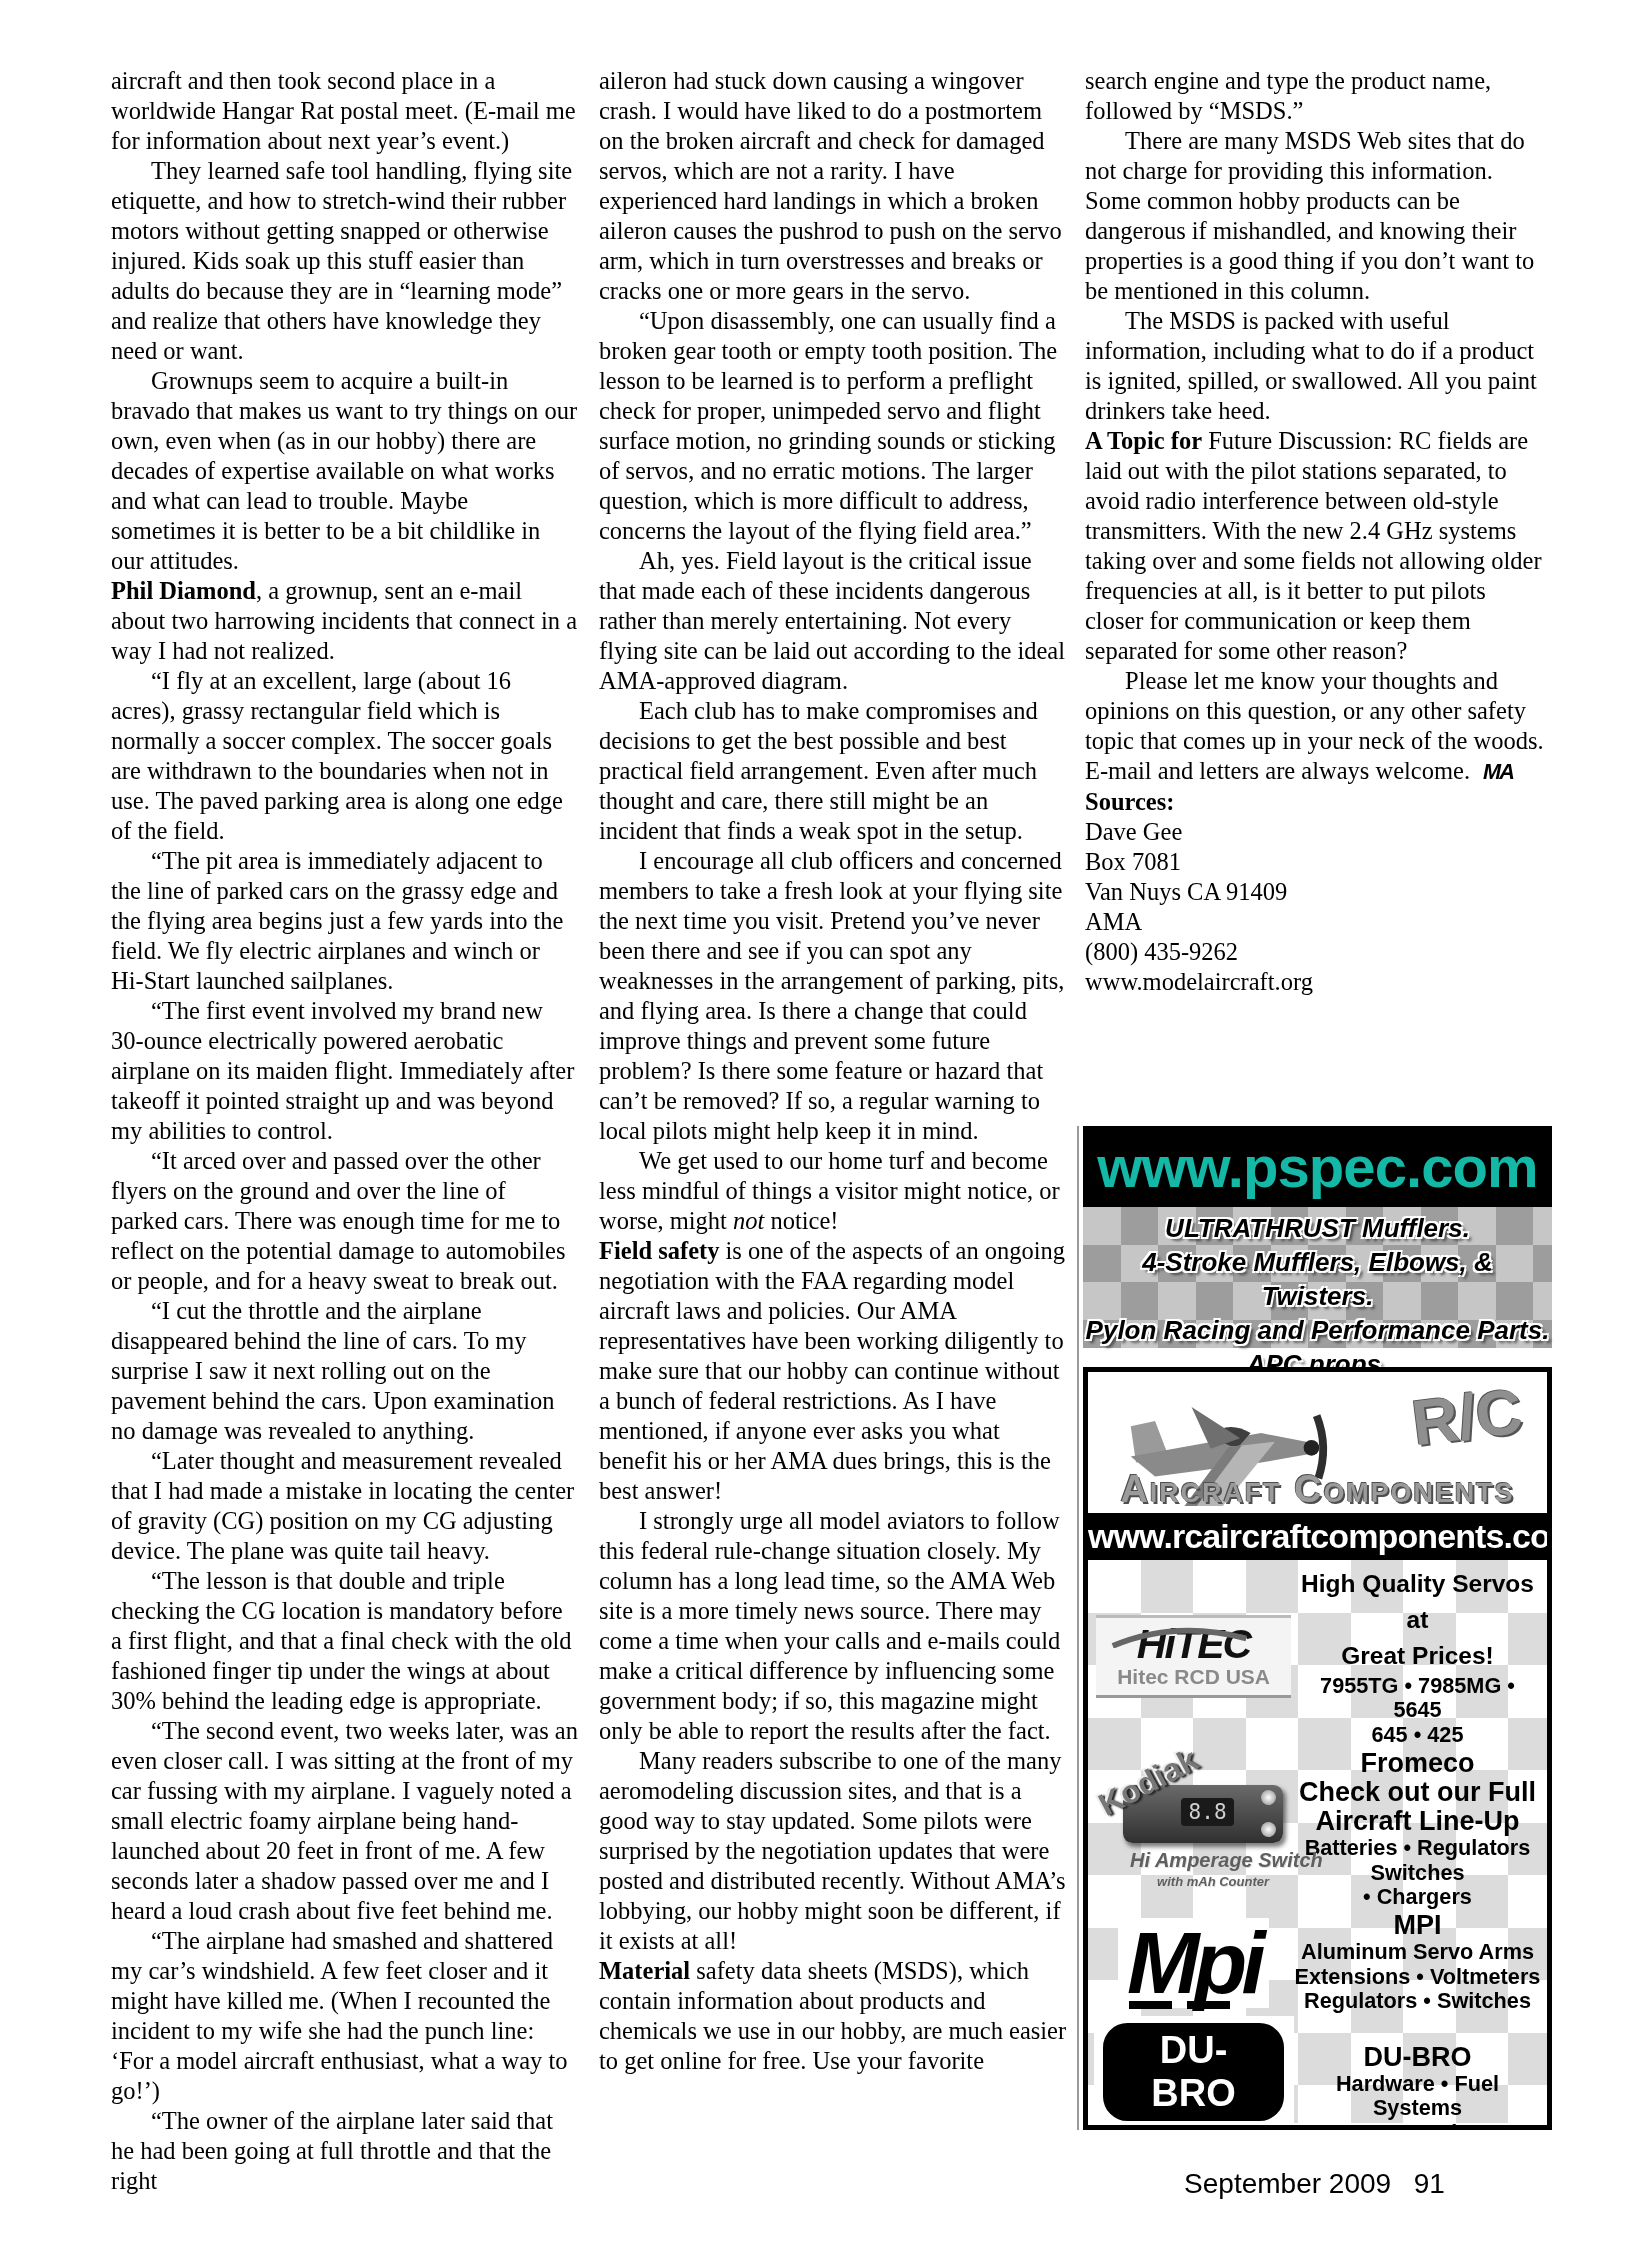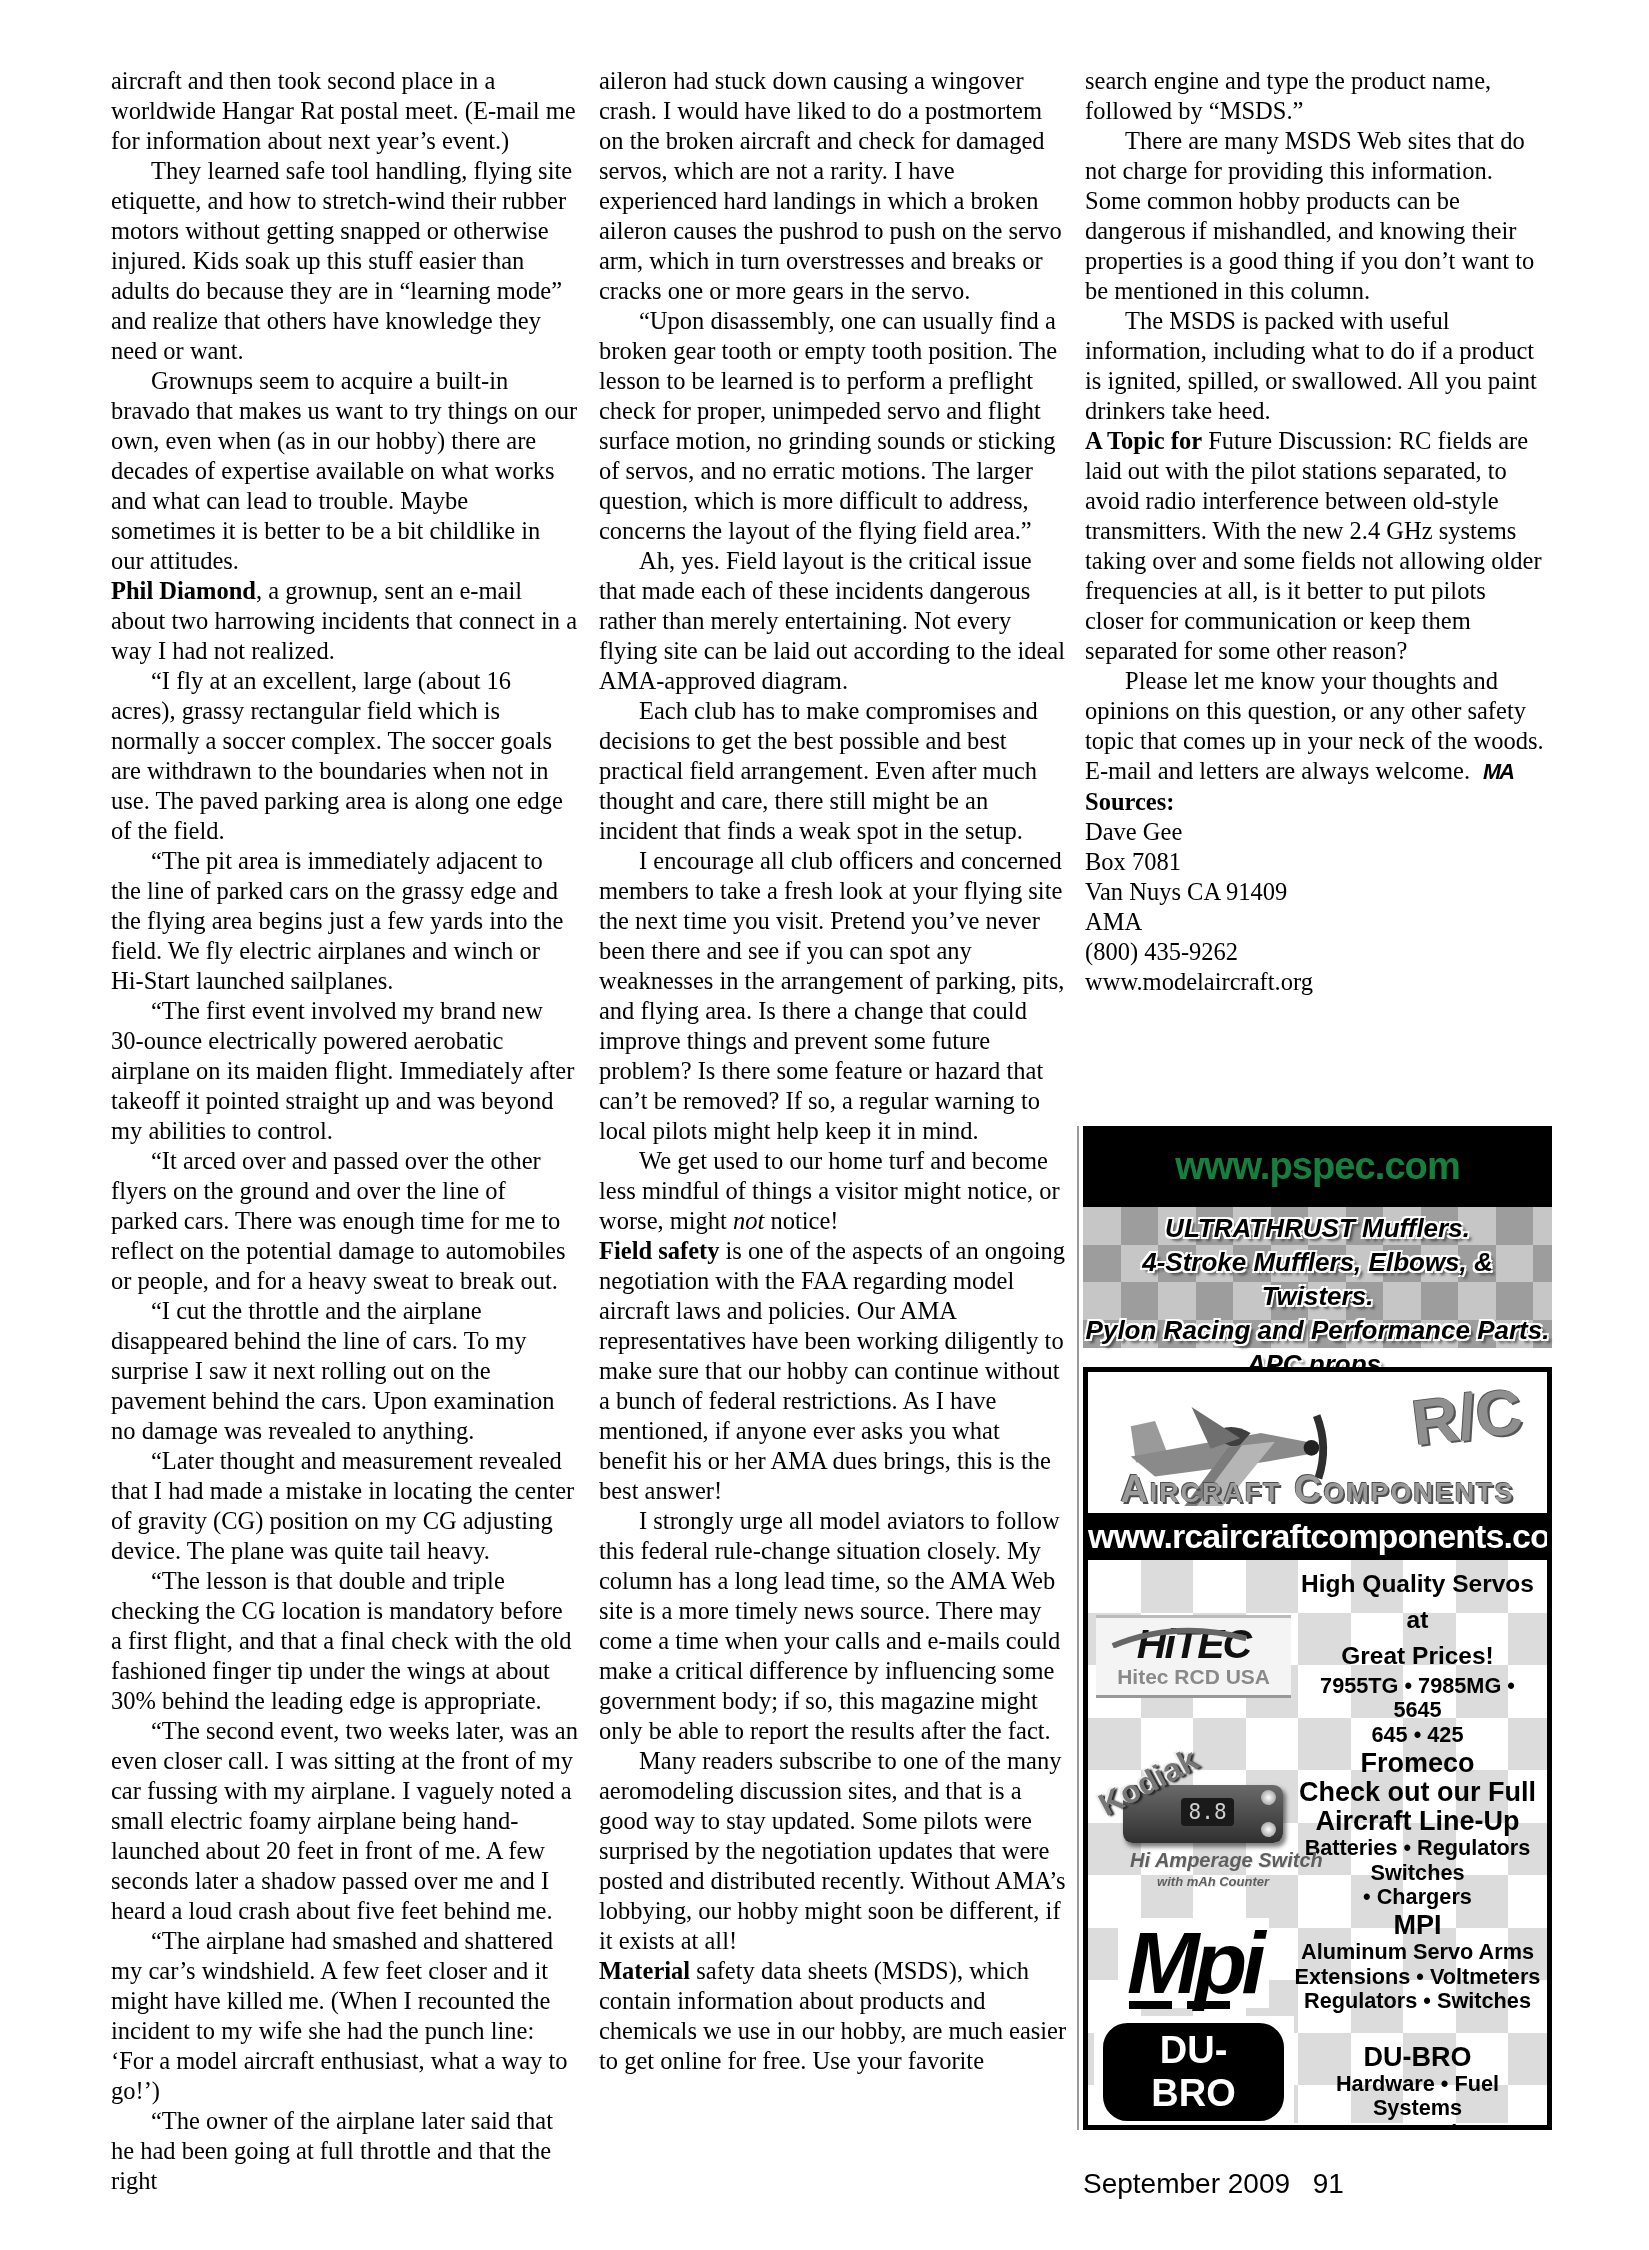--- a/index.html
+++ b/index.html
@@ -19,22 +19,22 @@
   .ln{display:block;}
   .ma{font-family:"Liberation Sans",sans-serif;font-weight:bold;font-style:italic;
       font-size:21.7px;letter-spacing:-1.9px;margin-left:13px;}
 
   
   .ad-rule{position:absolute;left:1077px;top:1126px;width:1.9px;height:1004px;background:#9a9a9a;}
 
   
   .ad-pspec{position:absolute;left:1083px;top:1126px;width:469px;height:222px;}
   .pspec-banner{
-    background:#000;color:#15803d;height:81px;line-height:81px;text-align:center;
-    font-family:"Liberation Sans",sans-serif;font-weight:bold;font-size:38px;letter-spacing:-0.9px;
+    background:#000;color:#14b8a6;height:81px;line-height:81px;text-align:center;
+    font-family:"Liberation Sans",sans-serif;font-weight:bold;font-size:58px;letter-spacing:-0.9px;
   }
   .pspec-body{
     height:141px;padding-top:3.8px;box-sizing:border-box;text-align:center;
     background-color:#c6c6c6;
     background-image:
       linear-gradient(45deg,#9d9d9d 25%,transparent 25%,transparent 75%,#9d9d9d 75%),
       linear-gradient(45deg,#9d9d9d 25%,transparent 25%,transparent 75%,#9d9d9d 75%);
     background-size:75px 75px;background-position:0 0,38px 38px;
   }
   .pspec-line{
@@ -124,21 +124,21 @@
 
   .dubro-box{background:#fff;padding:7.5px 9.4px;text-align:center;}
   .dubro-pill{
     background:#000;color:#fff;border-radius:24.5px;padding:5.6px 17px;display:inline-block;
     font-weight:bold;font-size:38px;letter-spacing:0px;
   }
   .dubro-tag{font-family:"Liberation Serif",serif;font-size:17px;margin-top:3.8px;color:#000;}
 
   
   .page-footer{
-    position:absolute;left:1083px;top:2168px;width:463px;text-align:left;
+    position:absolute;left:1083px;top:2168px;width:463px;text-align:center;
     font-family:"Liberation Sans",sans-serif;font-size:28px;color:#000;
   }
   .page-footer .pgnum{margin-left:22.6px;}
 </style>
 </head>
 <body>
 
 <div id="col1" class="col">
   <p><span>aircraft and then took second place in a worldwide Hangar Rat postal meet. (E-mail me for information about next year’s event.)</span></p>
   <p class="ind"><span>They learned safe tool handling, flying site etiquette, and how to stretch-wind their rubber motors without getting snapped or otherwise injured. Kids soak up this stuff easier than adults do because they are in “learning mode” and realize that others have knowledge they need or want.</span></p>

